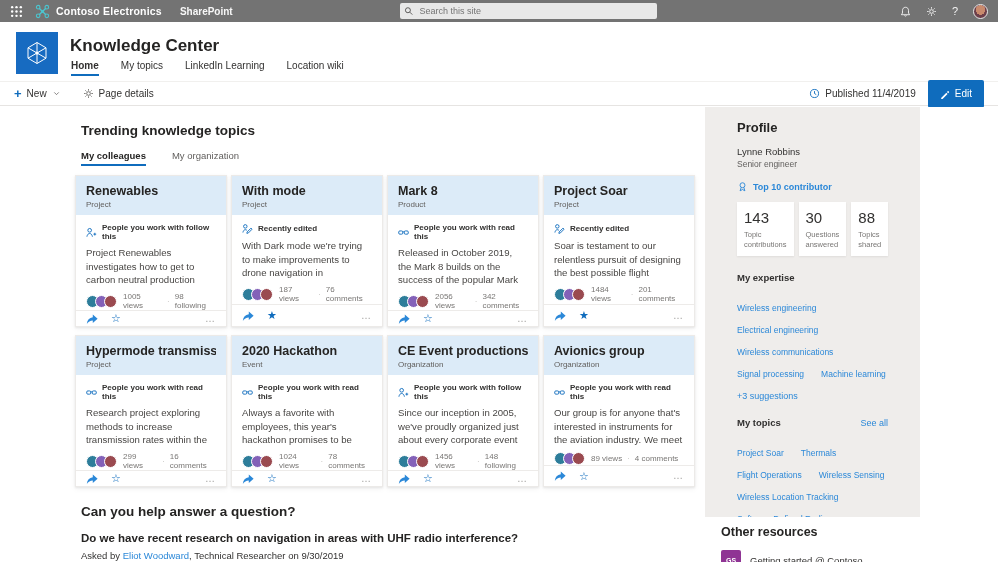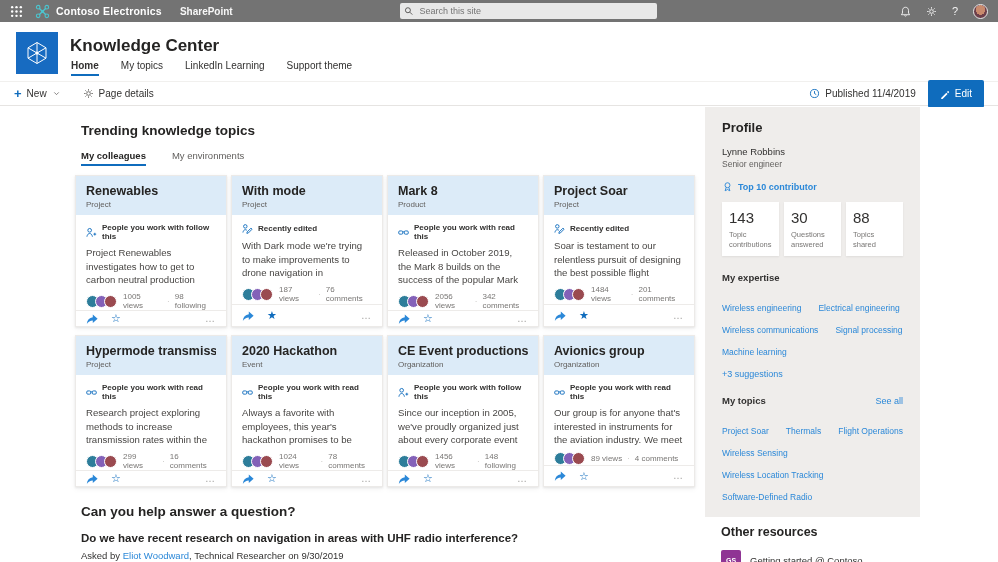--- a/index.html
+++ b/index.html
@@ -70,21 +70,21 @@
   .more { margin-left:auto; color:#a19f9d; font-size:10px; letter-spacing:1px; line-height:1; }
   .more::before { content:"\2026"; }
 
   
   .qsection { margin:17px 0 0 6px; }
   .question { font-size:11.5px; font-weight:bold; color:#252423; margin-top:13px; }
   .askedby { font-size:9.5px; color:#323130; margin-top:6px; }
   .askedby a { color:#2b88d8; text-decoration:none; cursor:pointer; }
 
   
-  .panel { position:absolute; left:705px; top:0; width:215px; height:410px; background:#efedeb; padding:13px 17px; overflow:hidden; }
+  .panel { position:absolute; left:705px; top:0; width:215px; height:410px; background:#efedeb; padding:13px 32px; overflow:hidden; }
   .panel-title { font-size:13px; font-weight:bold; color:#252423; }
   .pname { font-size:9.5px; color:#323130; margin-top:11px; }
   .prole { font-size:8.5px; color:#605e5c; margin-top:2px; }
   .contrib { display:flex; align-items:center; gap:5px; margin-top:12px; color:#2b88d8; font-size:9px; font-weight:bold; cursor:pointer; }
   .statboxes { display:flex; gap:5px; margin-top:10px; }
   .statbox { flex:1; background:#fff; padding:7px 7px 6px; box-shadow:0 1px 2px rgba(0,0,0,.07); }
   .statval { font-size:15px; color:#323130; }
   .statlabel { font-size:7.5px; color:#797775; margin-top:4px; line-height:1.35; }
   .psec-head { display:flex; align-items:center; justify-content:space-between; margin-top:16px; }
   .psec-title { font-size:9.5px; font-weight:bold; color:#323130; }
@@ -209,21 +209,21 @@
   <div class="sitelogo">
     <svg width="28" height="28">
         <use href="#i-hex"></use>
       </svg>
   </div>
   <div class="sitetitle">Knowledge Center</div>
   <div class="sitenav">
     <span class="navitem active">Home</span>
     <span class="navitem">My topics</span>
     <span class="navitem">LinkedIn Learning</span>
-    <span class="navitem">Support theme</span>
+    <span class="navitem">Location wiki</span>
   </div>
 </div>
 
 <div class="commandbar">
   <span class="cmd">
     <span class="plus">+</span>
     <span>New</span>
     <svg width="9" height="9" style="color:#605e5c">
         <use href="#i-chev"></use>
       </svg>
@@ -249,21 +249,21 @@
     </button>
   </span>
 </div>
 
 <div class="main">
 
   <div class="leftcol">
     <div class="section-title trend-title">Trending knowledge topics</div>
     <div class="tabs">
       <span class="tab active">My colleagues</span>
-      <span class="tab">My environments</span>
+      <span class="tab">My organization</span>
     </div>
 
     <div class="cards">
 
       <div class="card">
         <div class="card-header">
           <div class="card-title">Renewables</div>
           <div class="card-type">Project</div>
         </div>
         <div class="card-body">

